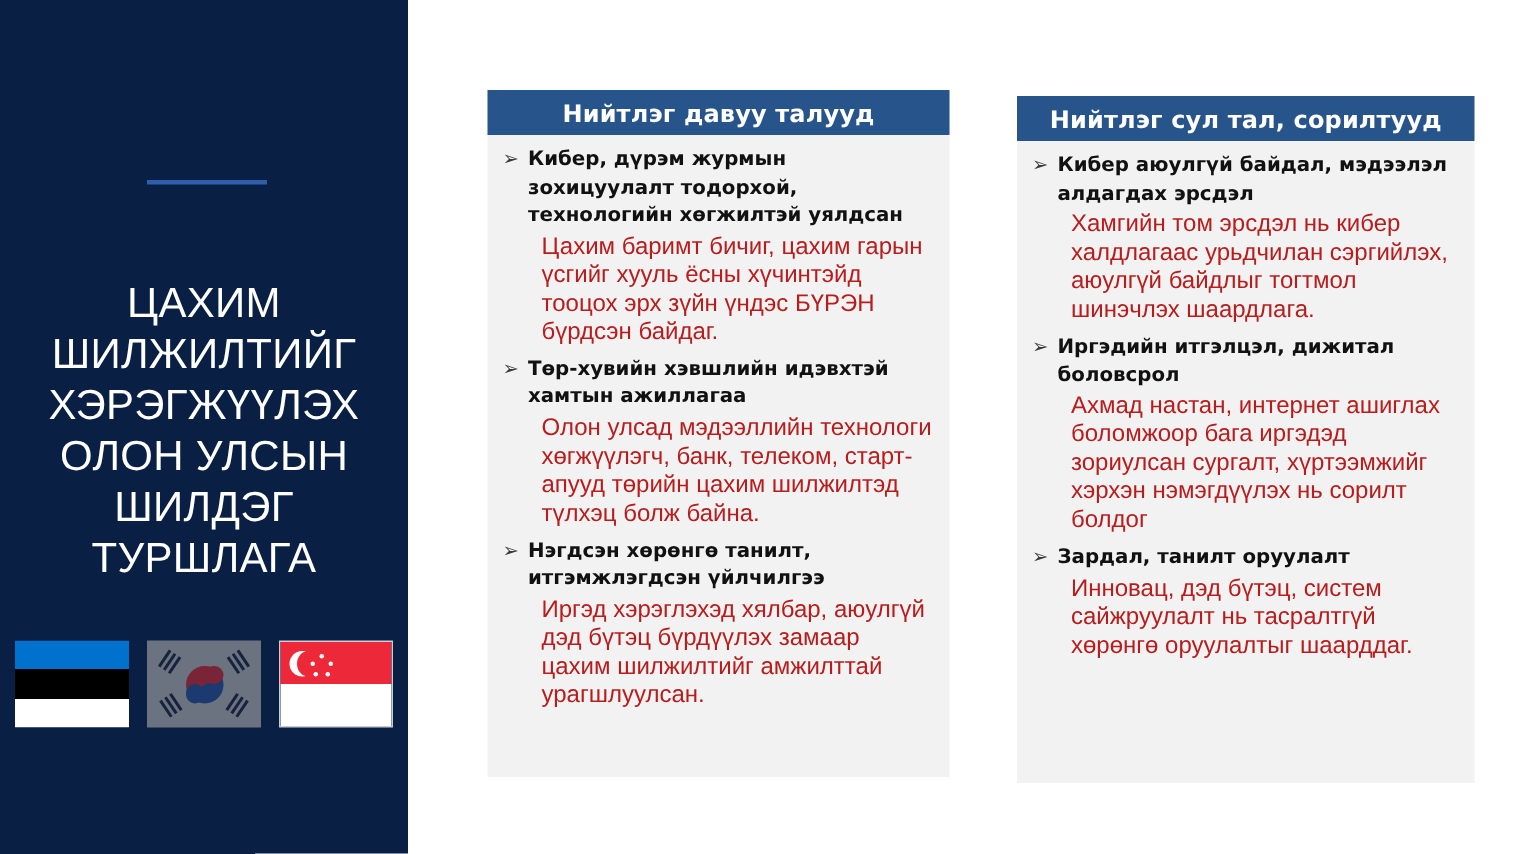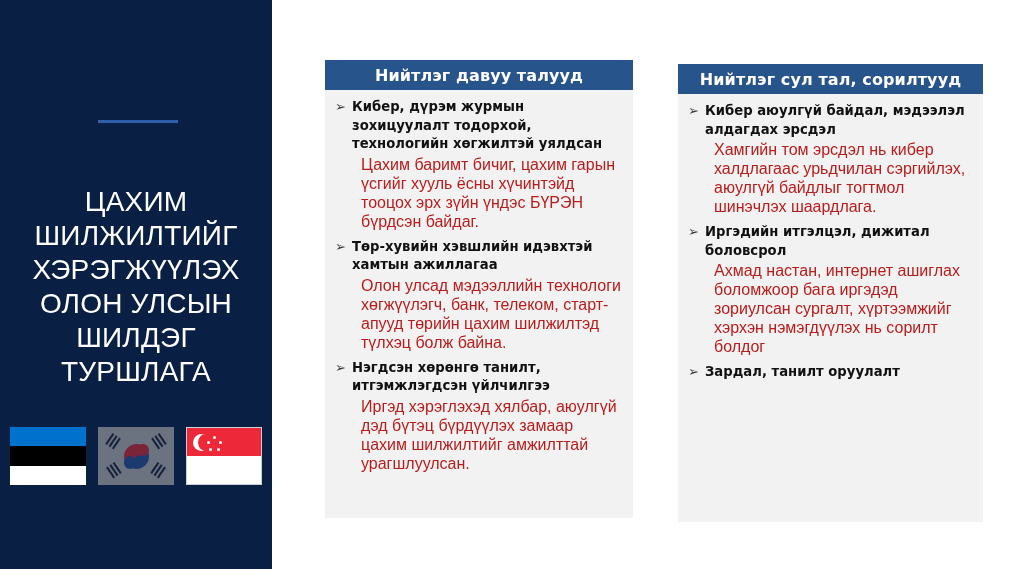--- a/index.html
+++ b/index.html
@@ -283,18 +283,19 @@
           <span class="bullet-head-text">Иргэдийн итгэлцэл, дижитал боловсрол</span>
         </div>
         <div class="bullet-detail">Ахмад настан, интернет ашиглах боломжоор бага иргэдэд зориулсан сургалт, хүртээмжийг хэрхэн нэмэгдүүлэх нь сорилт болдог</div>
       </div>
 
       <div class="bullet-block">
         <div class="bullet-head">
           <span class="bullet-marker">➢</span>
           <span class="bullet-head-text">Зардал, танилт оруулалт</span>
         </div>
+        <div class="bullet-detail">Инновац, дэд бүтэц, систем сайжруулалт нь тасралтгүй хөрөнгө оруулалтыг шаарддаг.</div>
       </div>
 
     </div>
   </div>
 
 </div>
 
 </body></html>

